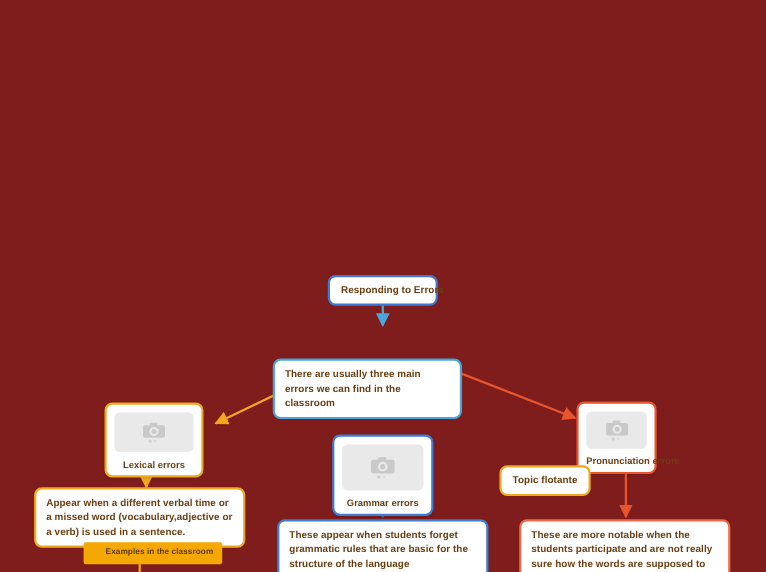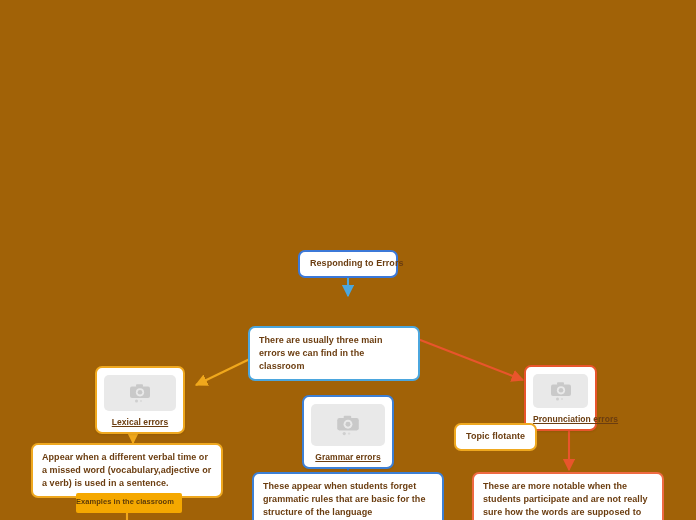--- a/index.html
+++ b/index.html
@@ -9,21 +9,21 @@
     background: #ffffff;
   }
   body {
     font-family: "Liberation Sans", "DejaVu Sans", sans-serif;
     -webkit-font-smoothing: antialiased;
   }
   #canvas {
     position: relative;
     width: 696px;
     height: 520px;
-    background: #a16207;
+    background: #7f1d1d;
     overflow: hidden;
   }
   #edges {
     position: absolute;
     left: 0;
     top: 0;
     width: 696px;
     height: 520px;
     pointer-events: none;
   }
@@ -57,42 +57,41 @@
   .node.para {
     padding: 6px 9px 7px 9px;
     text-align: left;
   }
 
   
   .node.card {
     padding: 7px 7px 4px 7px;
     text-align: center;
     box-shadow: 0 1px 2px rgba(0,0,0,0.09);
-    text-decoration: underline;
   }
   .node.card .thumb {
     box-sizing: border-box;
     width: 100%;
     background: #e9e9e9;
     border-radius: 5px;
     display: flex;
     align-items: center;
     justify-content: center;
   }
   .node.card .node-text {
     margin-top: 5px;
     font-size: 8.5px;
     white-space: nowrap;
   }
 
   
   .node.filled {
     border-width: 0;
     border-radius: 2px;
-    padding: 4px 8px 5px 0;
+    padding: 4px 8px 5px 20px;
     text-align: center;
     white-space: nowrap;
     font-size: 7.5px;
     color: #5d3b08;
   }
 
   
   .c-blue-dark  { border-color: #3b78d8; }
   .c-blue-sky   { border-color: #4ba6de; }
   .c-blue-mid   { border-color: #3d7fd4; }

